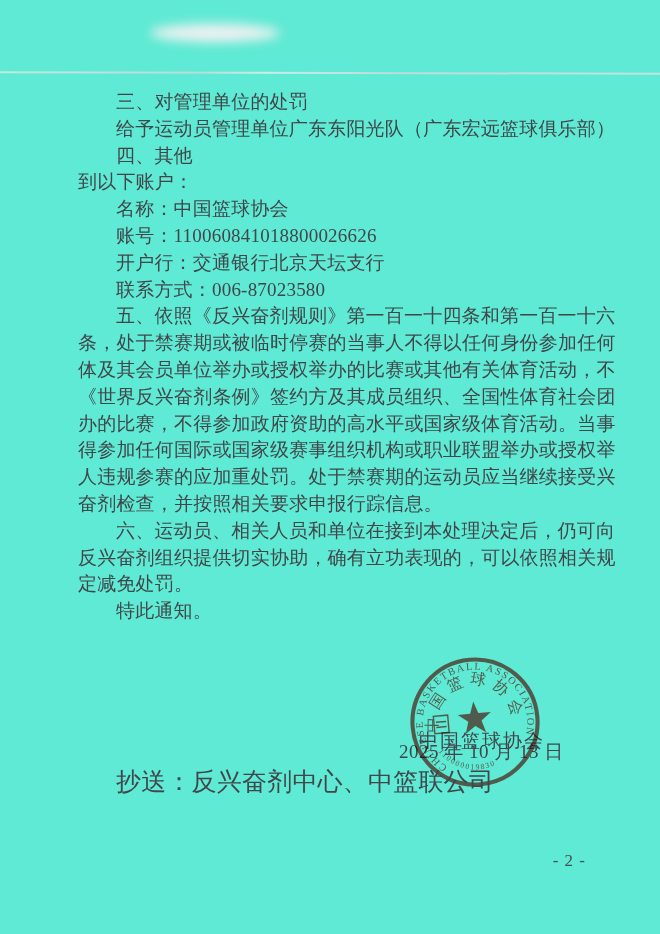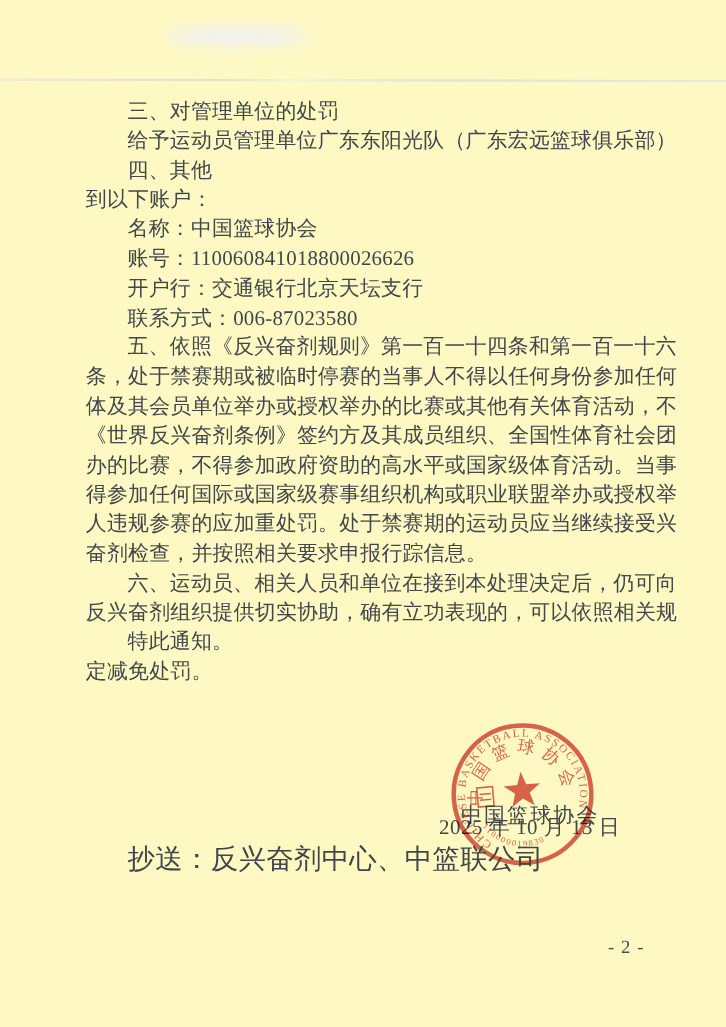--- a/index.html
+++ b/index.html
@@ -1,19 +1,19 @@
 <!DOCTYPE html>
 <html><head>
 <meta charset="utf-8">
 <style>
   html,body{margin:0;padding:0;background:#ffffff;}
   .canvas{
     position:relative;
     width:660px;height:934px;
-    background:#fef9c3;
+    background:#5eead4;
     overflow:hidden;
     font-family:"Liberation Serif","DejaVu Serif",serif;
   }
   .scan-edge{
     position:absolute;top:72px;left:0;width:660px;height:2px;
     background:linear-gradient(to right,#e6e6e6 0%,#d8d8d8 30%,#eeeeee 40%,#d9d9d9 60%,#e2e2e2 100%);
     opacity:.75;transform:rotate(.12deg);
   }
   .smudge{
     position:absolute;top:24px;left:150px;width:130px;height:18px;
@@ -71,22 +71,22 @@
     <p class="doc-line indent">五、依照《反兴奋剂规则》第一百一十四条和第一百一十六</p>
     <p class="doc-line">条，处于禁赛期或被临时停赛的当事人不得以任何身份参加任何</p>
     <p class="doc-line">体及其会员单位举办或授权举办的比赛或其他有关体育活动，不</p>
     <p class="doc-line">《世界反兴奋剂条例》签约方及其成员组织、全国性体育社会团</p>
     <p class="doc-line">办的比赛，不得参加政府资助的高水平或国家级体育活动。当事</p>
     <p class="doc-line">得参加任何国际或国家级赛事组织机构或职业联盟举办或授权举</p>
     <p class="doc-line">人违规参赛的应加重处罚。处于禁赛期的运动员应当继续接受兴</p>
     <p class="doc-line">奋剂检查，并按照相关要求申报行踪信息。</p>
     <p class="doc-line indent">六、运动员、相关人员和单位在接到本处理决定后，仍可向</p>
     <p class="doc-line">反兴奋剂组织提供切实协助，确有立功表现的，可以依照相关规</p>
+    <p class="doc-line">定减免处罚。</p>
     <p class="doc-line indent">特此通知。</p>
-    <p class="doc-line">定减免处罚。</p>
   </div>
 
   <div class="sig-org">中国篮球协会</div>
   <div class="sig-date">2025 年 10 月 13 日</div>
 
   <svg class="stamp" viewBox="0 0 160 160" width="164" height="164" aria-hidden="true">
     <defs>
       <path id="arc-outer" d="M 54.5,124.2 A 51,51 0 1 1 105.5,124.2" fill="none"></path>
       <path id="arc-inner" d="M 45.2,92.7 A 37,37 0 1 1 114.8,92.7" fill="none"></path>
       <path id="arc-serial" d="M 40,102 A 45,45 0 0 0 120,102" fill="none"></path>

